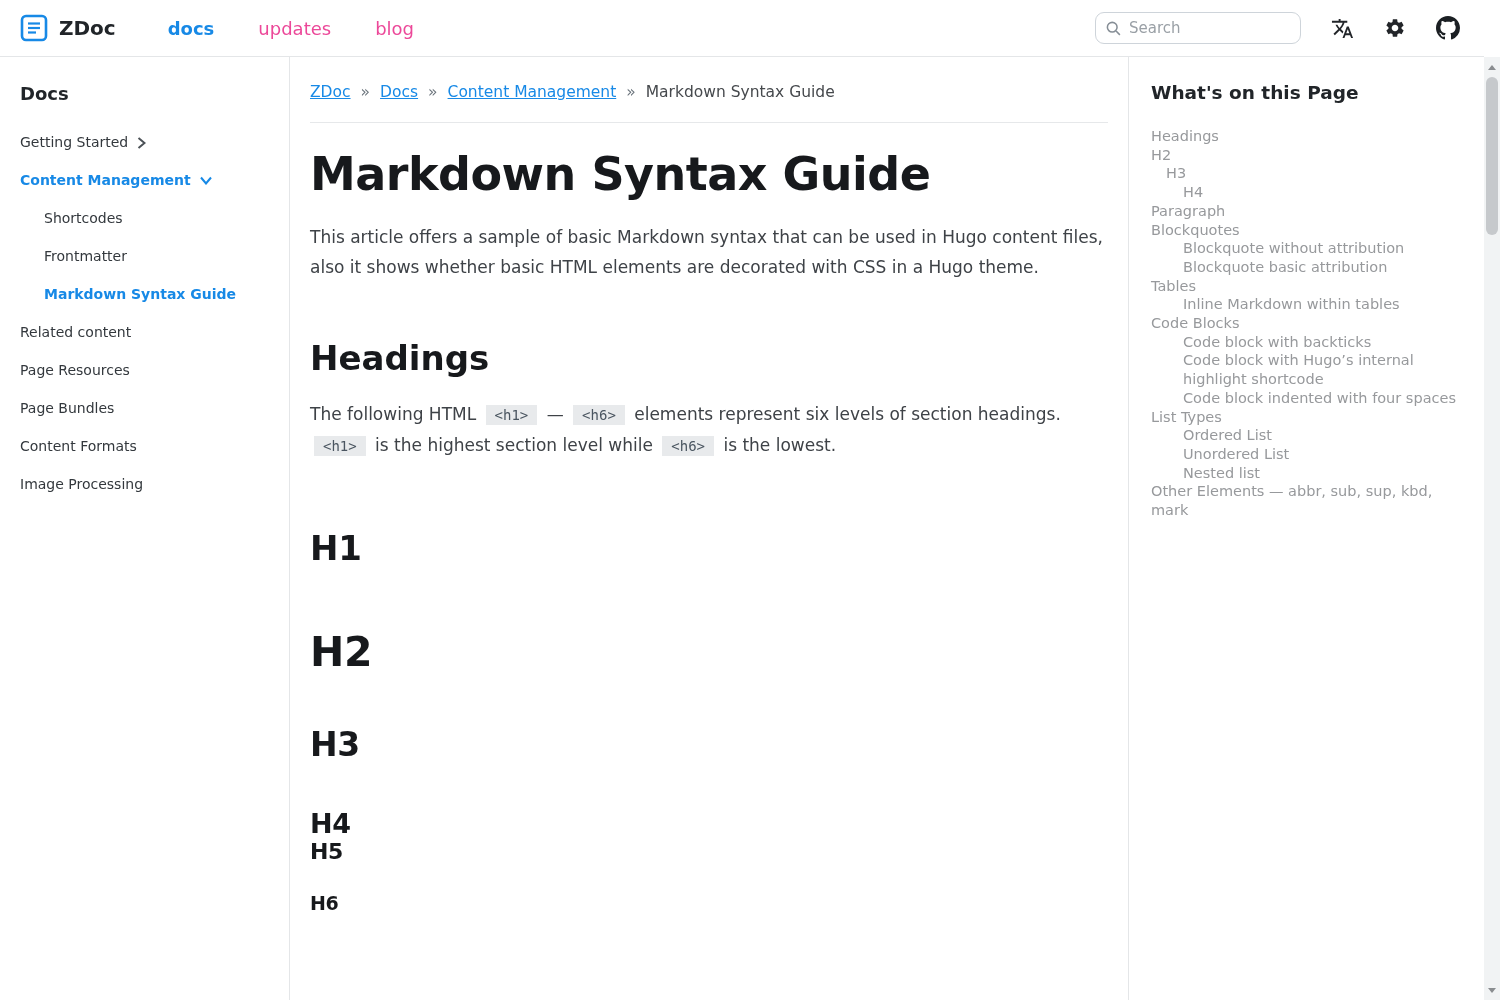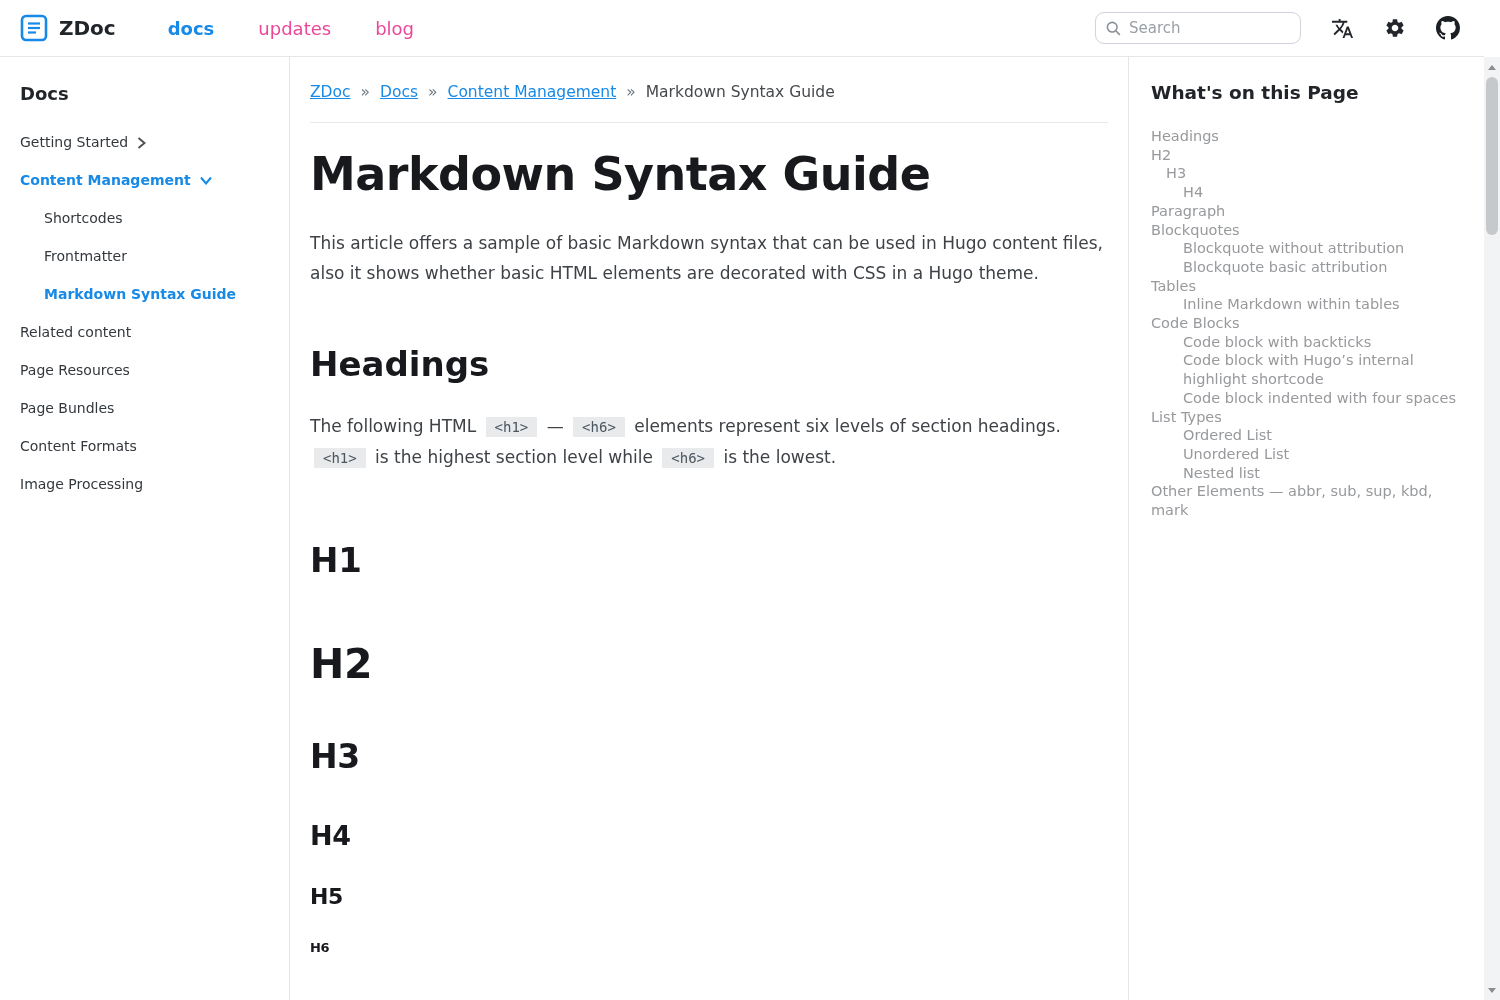--- a/index.html
+++ b/index.html
@@ -39,31 +39,31 @@
   
   .main { flex:1; min-width:0; padding:0 20px; }
   .breadcrumb { display:flex; align-items:center; flex-wrap:wrap; gap:10px;
     margin-top:26px; font-size:15.5px; }
   .crumb-link { color:#1789e6; text-decoration:underline; cursor:pointer; }
   .crumb-sep { color:#6c757d; }
   .crumb-current { color:#46494d; }
   .rule { border:none; border-top:1px solid #e6e8ea; margin-top:21px; }
   .page-title { margin-top:24px; font-size:46px; line-height:55px; font-weight:800;
     color:#17191c; letter-spacing:-.5px; }
-  .body-text { margin-top:26px; font-size:17px; line-height:30px; color:#3e4247; max-width:860px; }
+  .body-text { margin-top:20px; font-size:17px; line-height:30px; color:#3e4247; max-width:860px; }
   .section-h2 { margin-top:56px; font-size:34px; line-height:41px; font-weight:800; color:#17191c; }
   .chip { background:#e8eaec; border-radius:0; padding:2px 9px; margin:0 4px;
     font-family:"DejaVu Sans Mono","Liberation Mono",monospace; font-size:14px; color:#4a5560; white-space:nowrap; }
   .demo { font-weight:800; color:#17191c; letter-spacing:-.3px; }
   .demo-h1 { margin-top:58px; font-size:34px; line-height:58px; }
   .demo-h2 { margin-top:52px; font-size:41px; line-height:47px; }
   .demo-h3 { margin-top:50px; font-size:33px; line-height:38px; }
   .demo-h4 { margin-top:44px; font-size:27px; line-height:31px; }
-  .demo-h5 { margin-top:33px; font-size:22px; line-height:25px; }
-  .demo-h6 { margin-top:29px; font-size:13px; line-height:20px; }
+  .demo-h5 { font-size:22px; line-height:25px; }
+  .demo-h6 { margin-top:29px; font-size:19px; line-height:20px; }
 
   
   .toc { width:356px; flex:none; border-left:1px solid #e4e6e8; padding:25px 26px 0 22px; }
   .toc-title { font-size:18.5px; font-weight:bold; color:#212529; margin-bottom:24px; }
   .toc-item { font-size:14.5px; line-height:18.7px; color:#97999c; cursor:pointer; }
   .toc-item.lvl1 { padding-left:15px; }
   .toc-item.lvl2 { padding-left:32px; }
 
   
   .scrollbar { position:fixed; top:57px; right:0; bottom:0; width:16px; background:#f1f3f4; }

